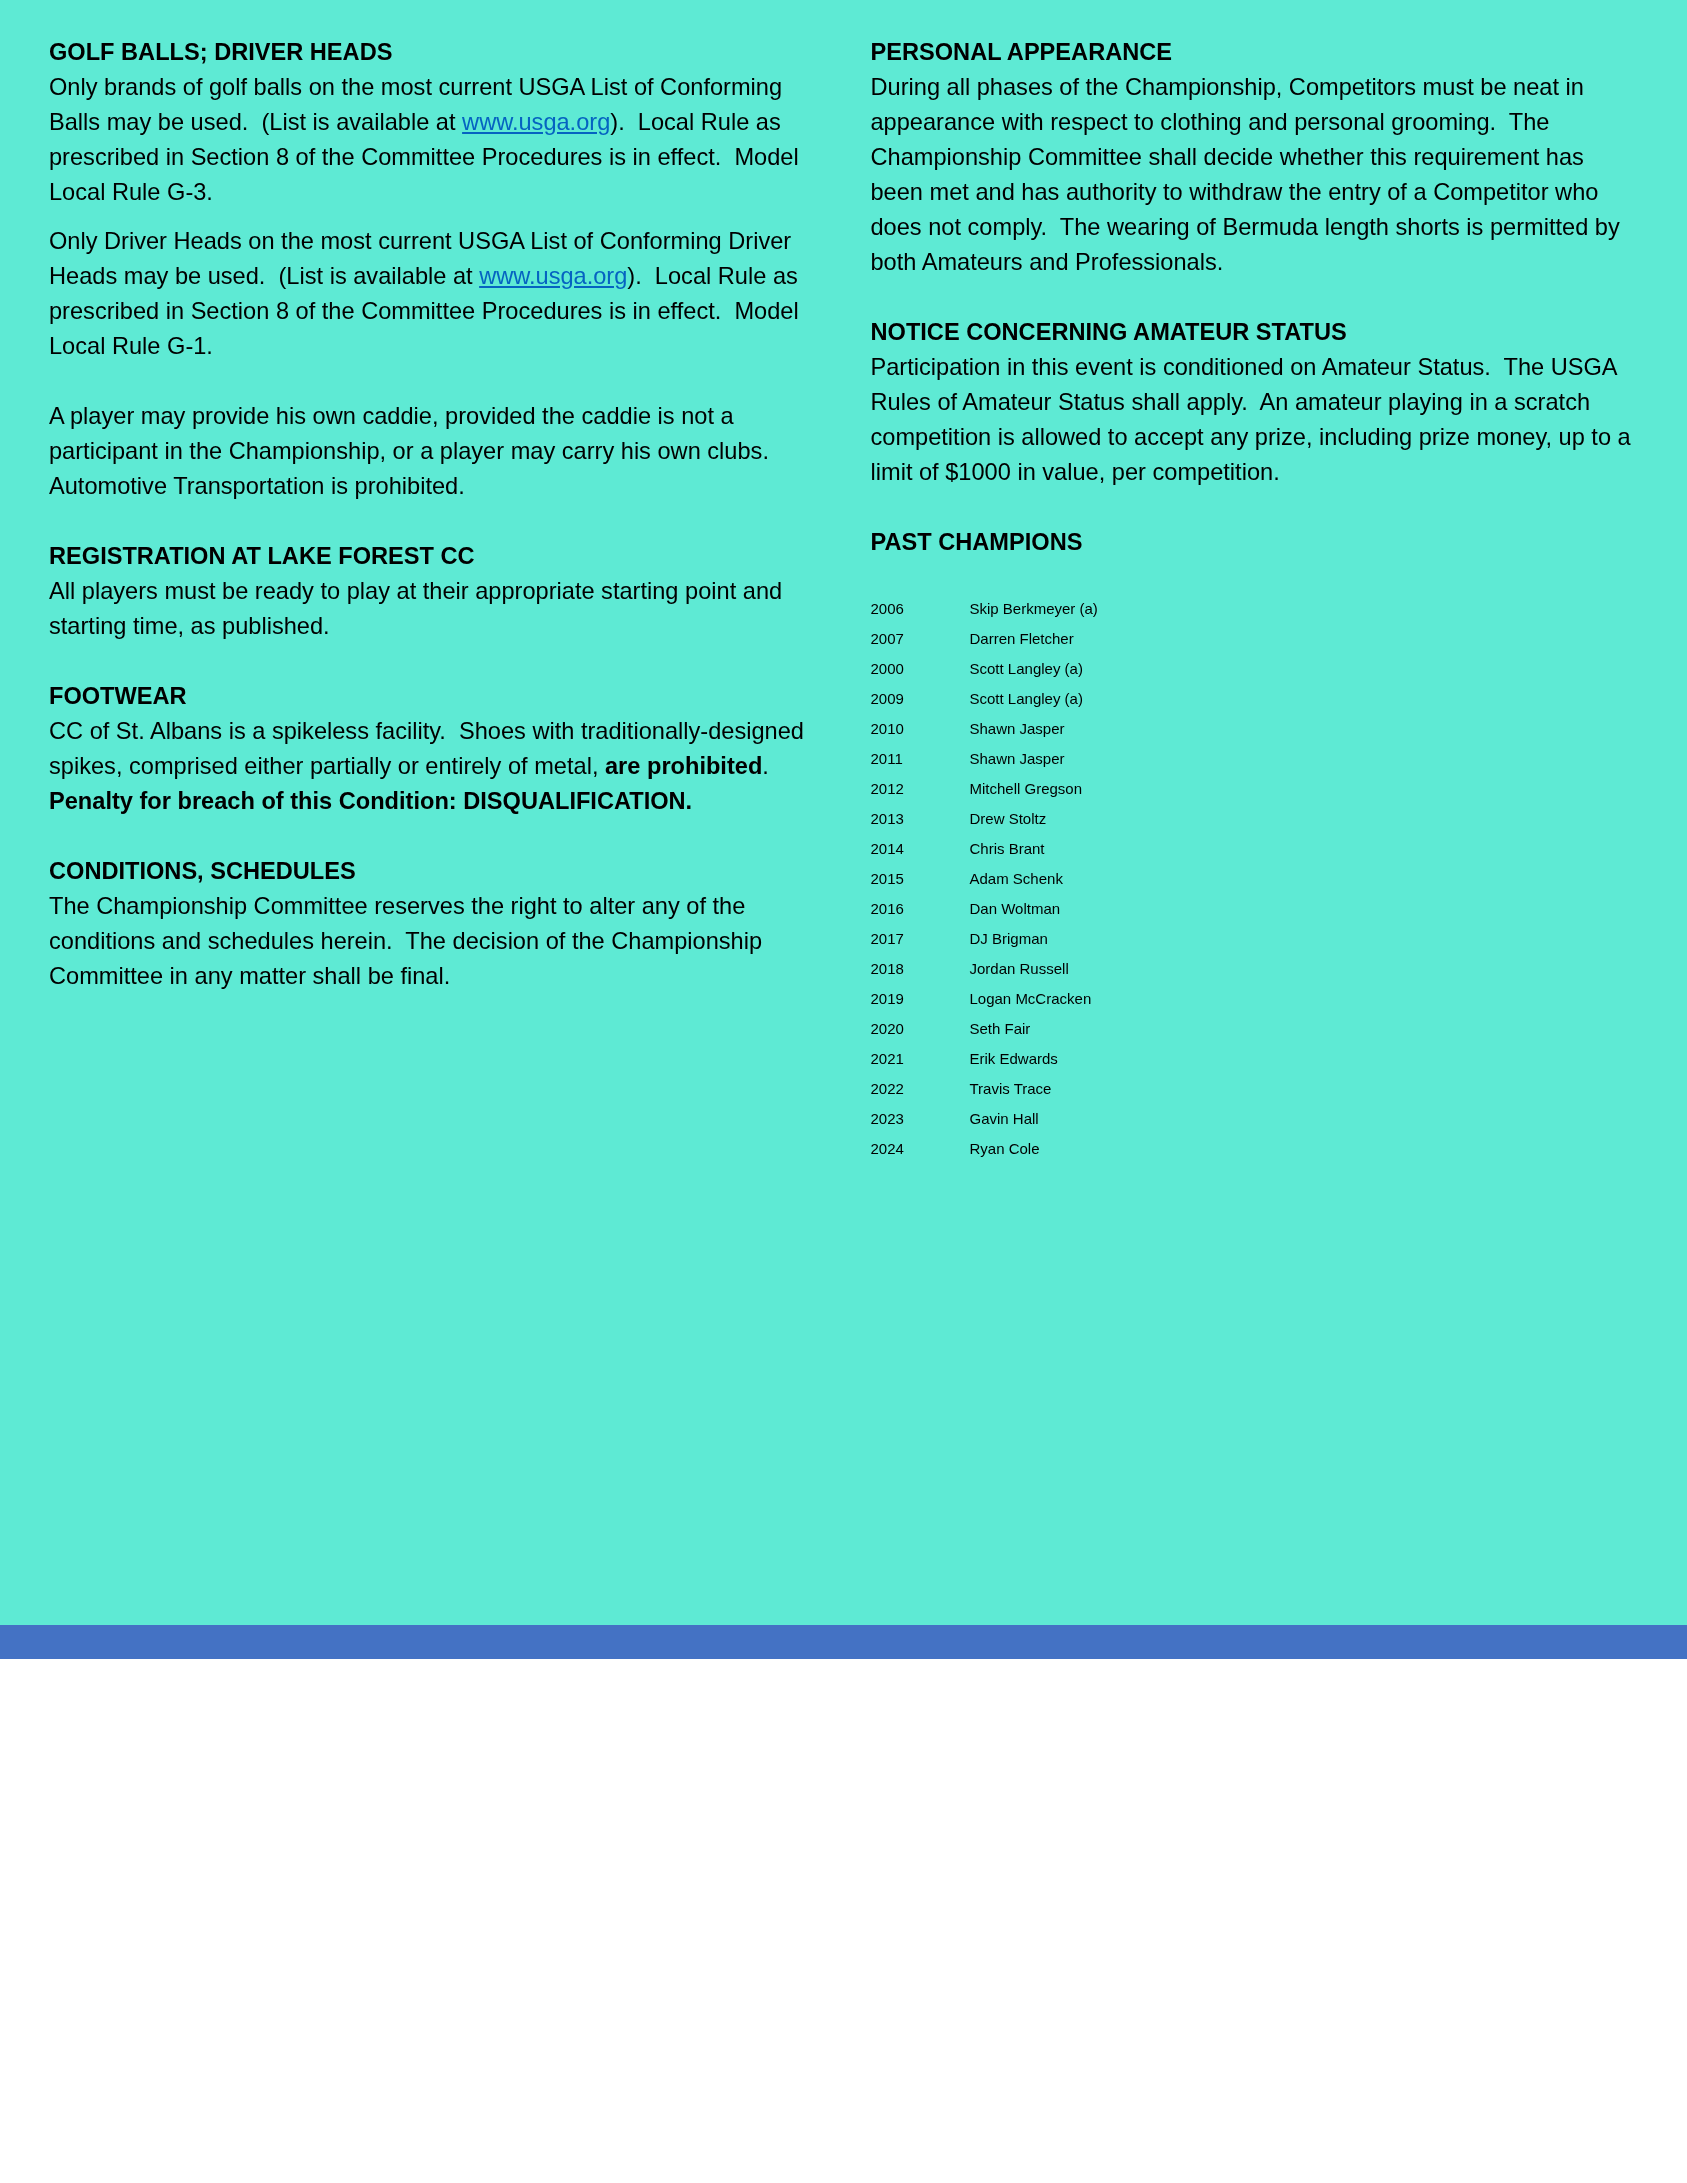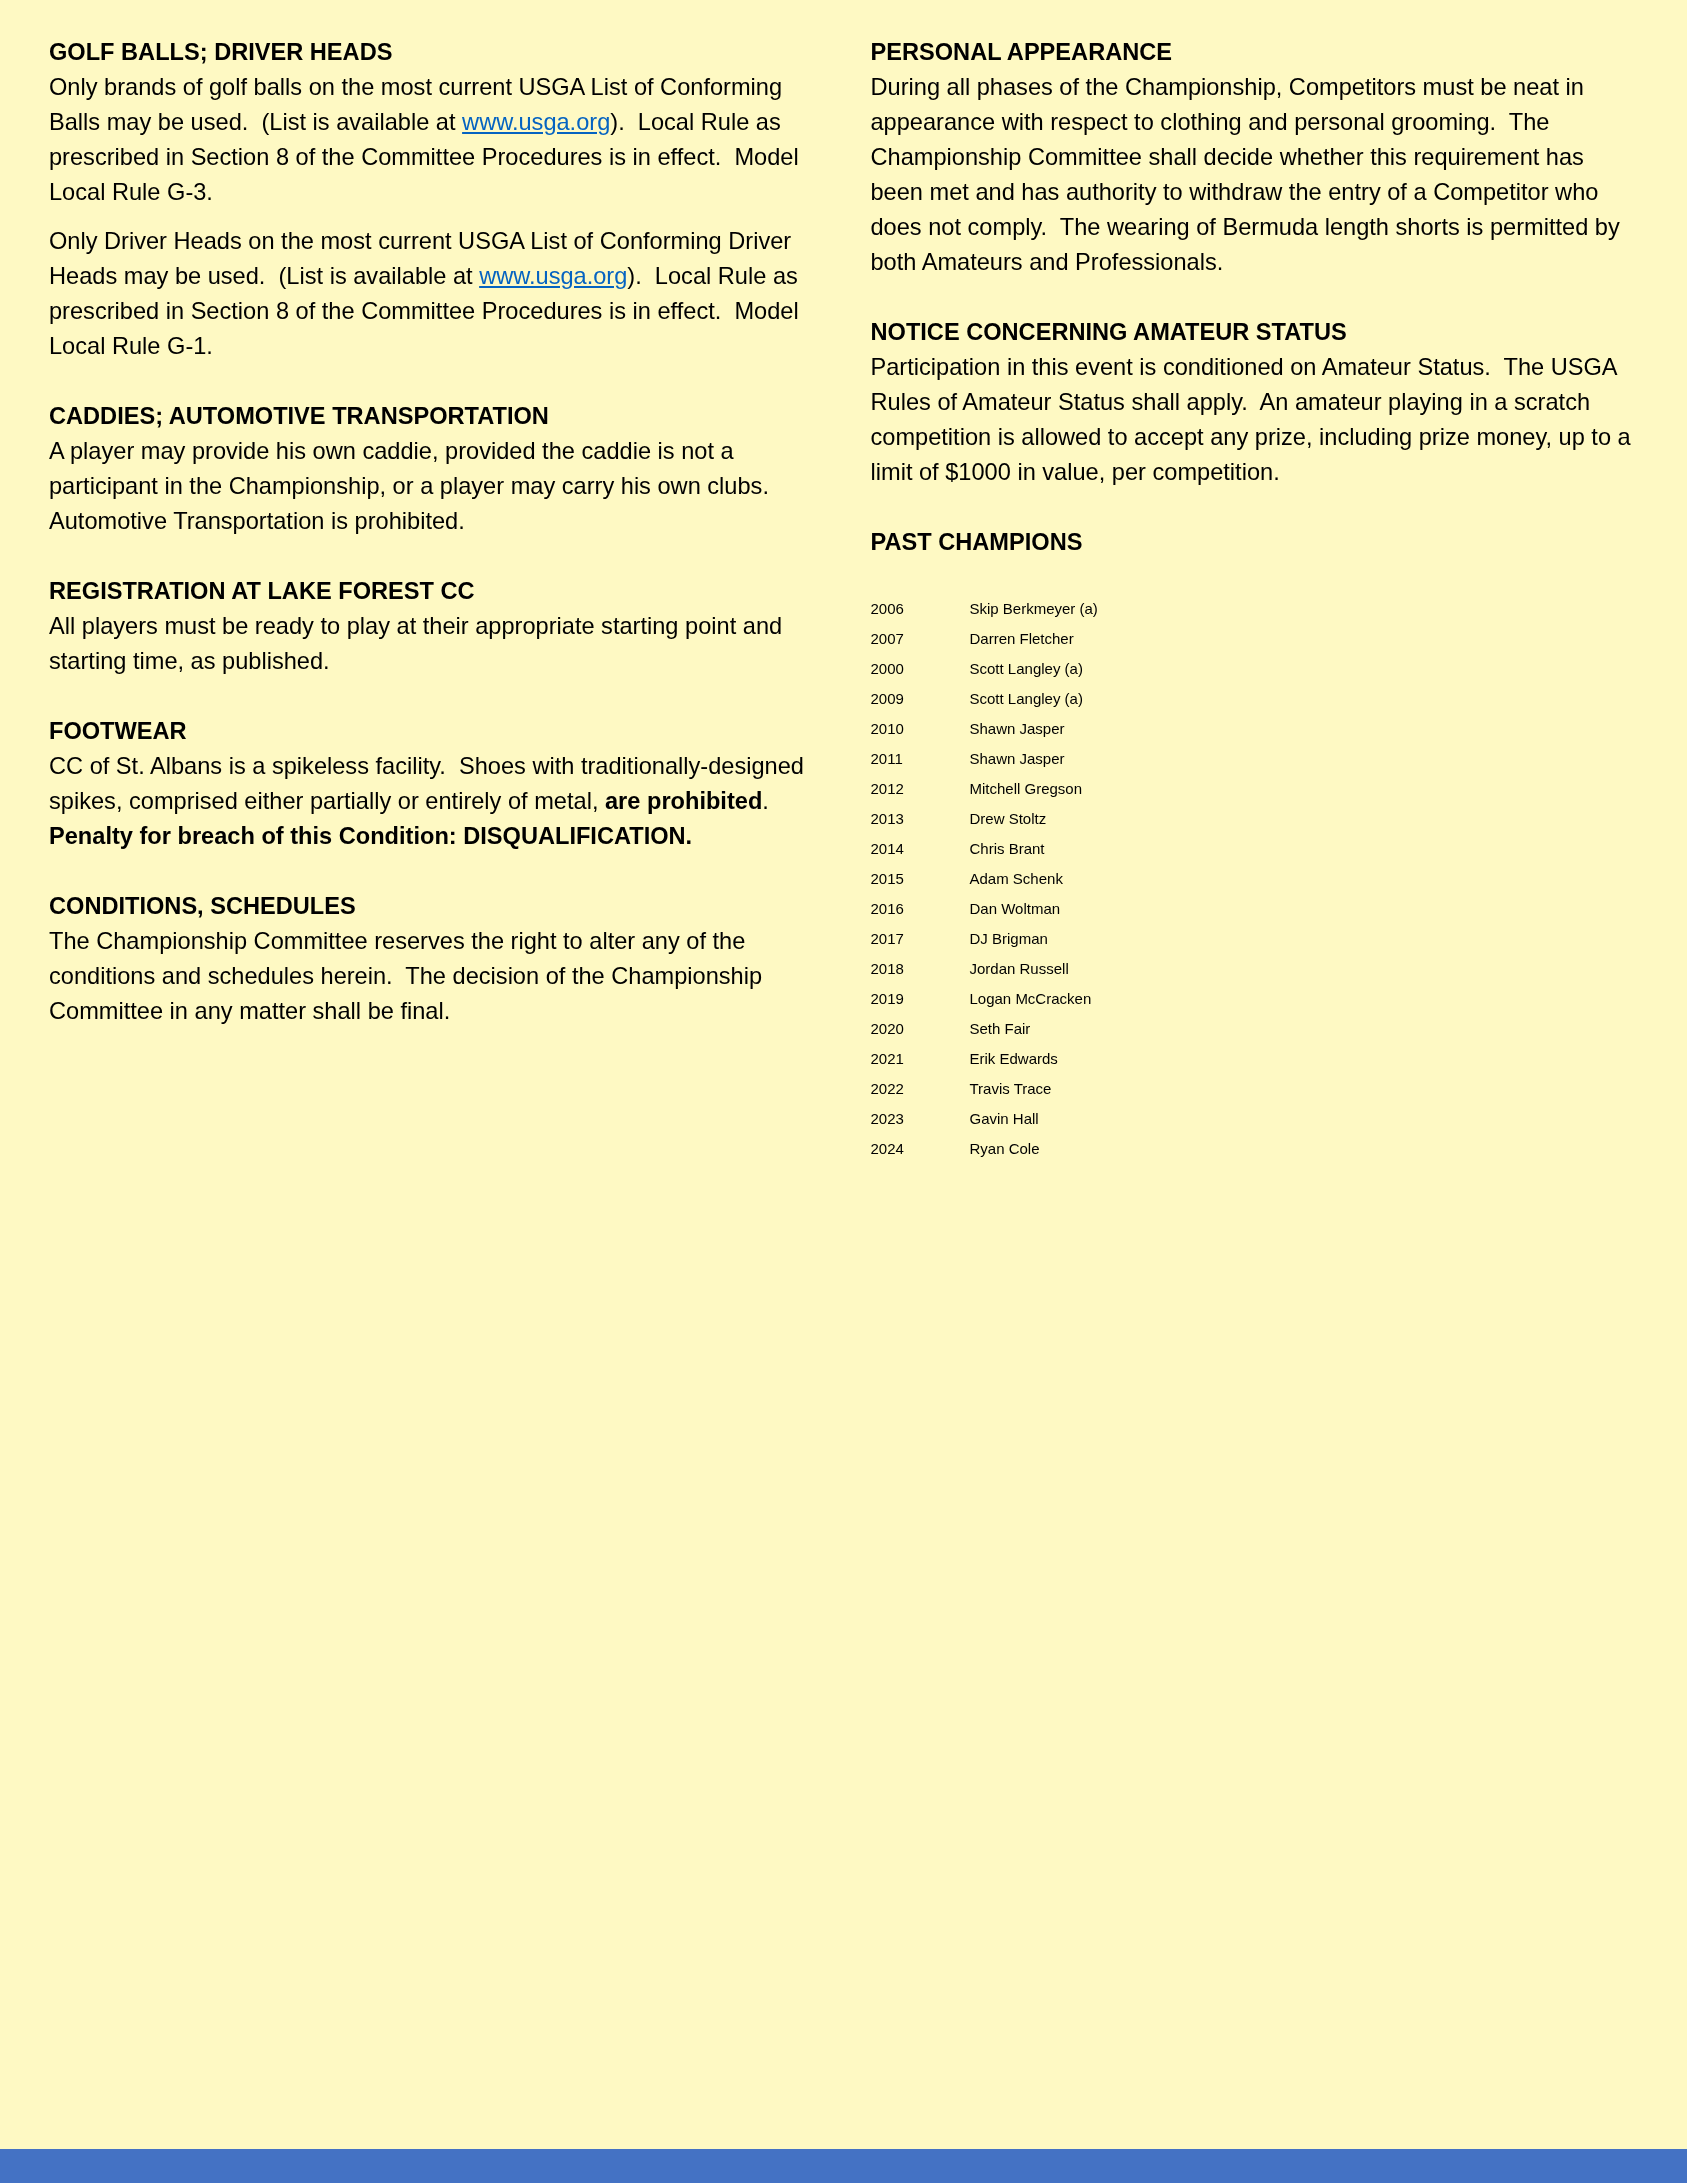--- a/index.html
+++ b/index.html
@@ -10,23 +10,23 @@
   body {
     width: 1687px;
     height: 2183px;
     font-family: "Liberation Sans", sans-serif;
     color: #000000;
     position: relative;
   }
   .page {
     position: relative;
     width: 1687px;
-    height: 2183px;
+    height: 1659px;
     overflow: hidden;
-    background: #fef9c3;
+    background: #5eead4;
   }
   .columns {
     display: flex;
     padding: 35px 51px 0 49px;
     gap: 56px;
     box-sizing: border-box;
   }
   .col {
     flex: 1 1 0;
     min-width: 0;
@@ -96,21 +96,20 @@
 
     <div class="col left">
 
       <section>
         <h2 class="section-heading">GOLF BALLS; DRIVER HEADS</h2>
         <p class="body-text"><span>Only brands of golf balls on the most current USGA List of Conforming Balls may be used.  (List is available at </span><a class="link" style="color: rgb(5, 99, 193);">www.usga.org</a><span>).  Local Rule as prescribed in Section 8 of the Committee Procedures is in effect.  Model Local Rule G-3.</span></p>
         <p class="body-text"><span>Only Driver Heads on the most current USGA List of Conforming Driver Heads may be used.  (List is available at </span><a class="link" style="color: rgb(5, 99, 193);">www.usga.org</a><span>).  Local Rule as prescribed in Section 8 of the Committee Procedures is in effect.  Model Local Rule G-1.</span></p>
       </section>
 
       <section>
-        <h2 class="section-heading">CADDIES; AUTOMOTIVE TRANSPORTATION</h2>
         <p class="body-text">A player may provide his own caddie, provided the caddie is not a participant in the Championship, or a player may carry his own clubs.  Automotive Transportation is prohibited.</p>
       </section>
 
       <section>
         <h2 class="section-heading">REGISTRATION AT LAKE FOREST CC</h2>
         <p class="body-text">All players must be ready to play at their appropriate starting point and starting time, as published.</p>
       </section>
 
       <section>
         <h2 class="section-heading">FOOTWEAR</h2>

